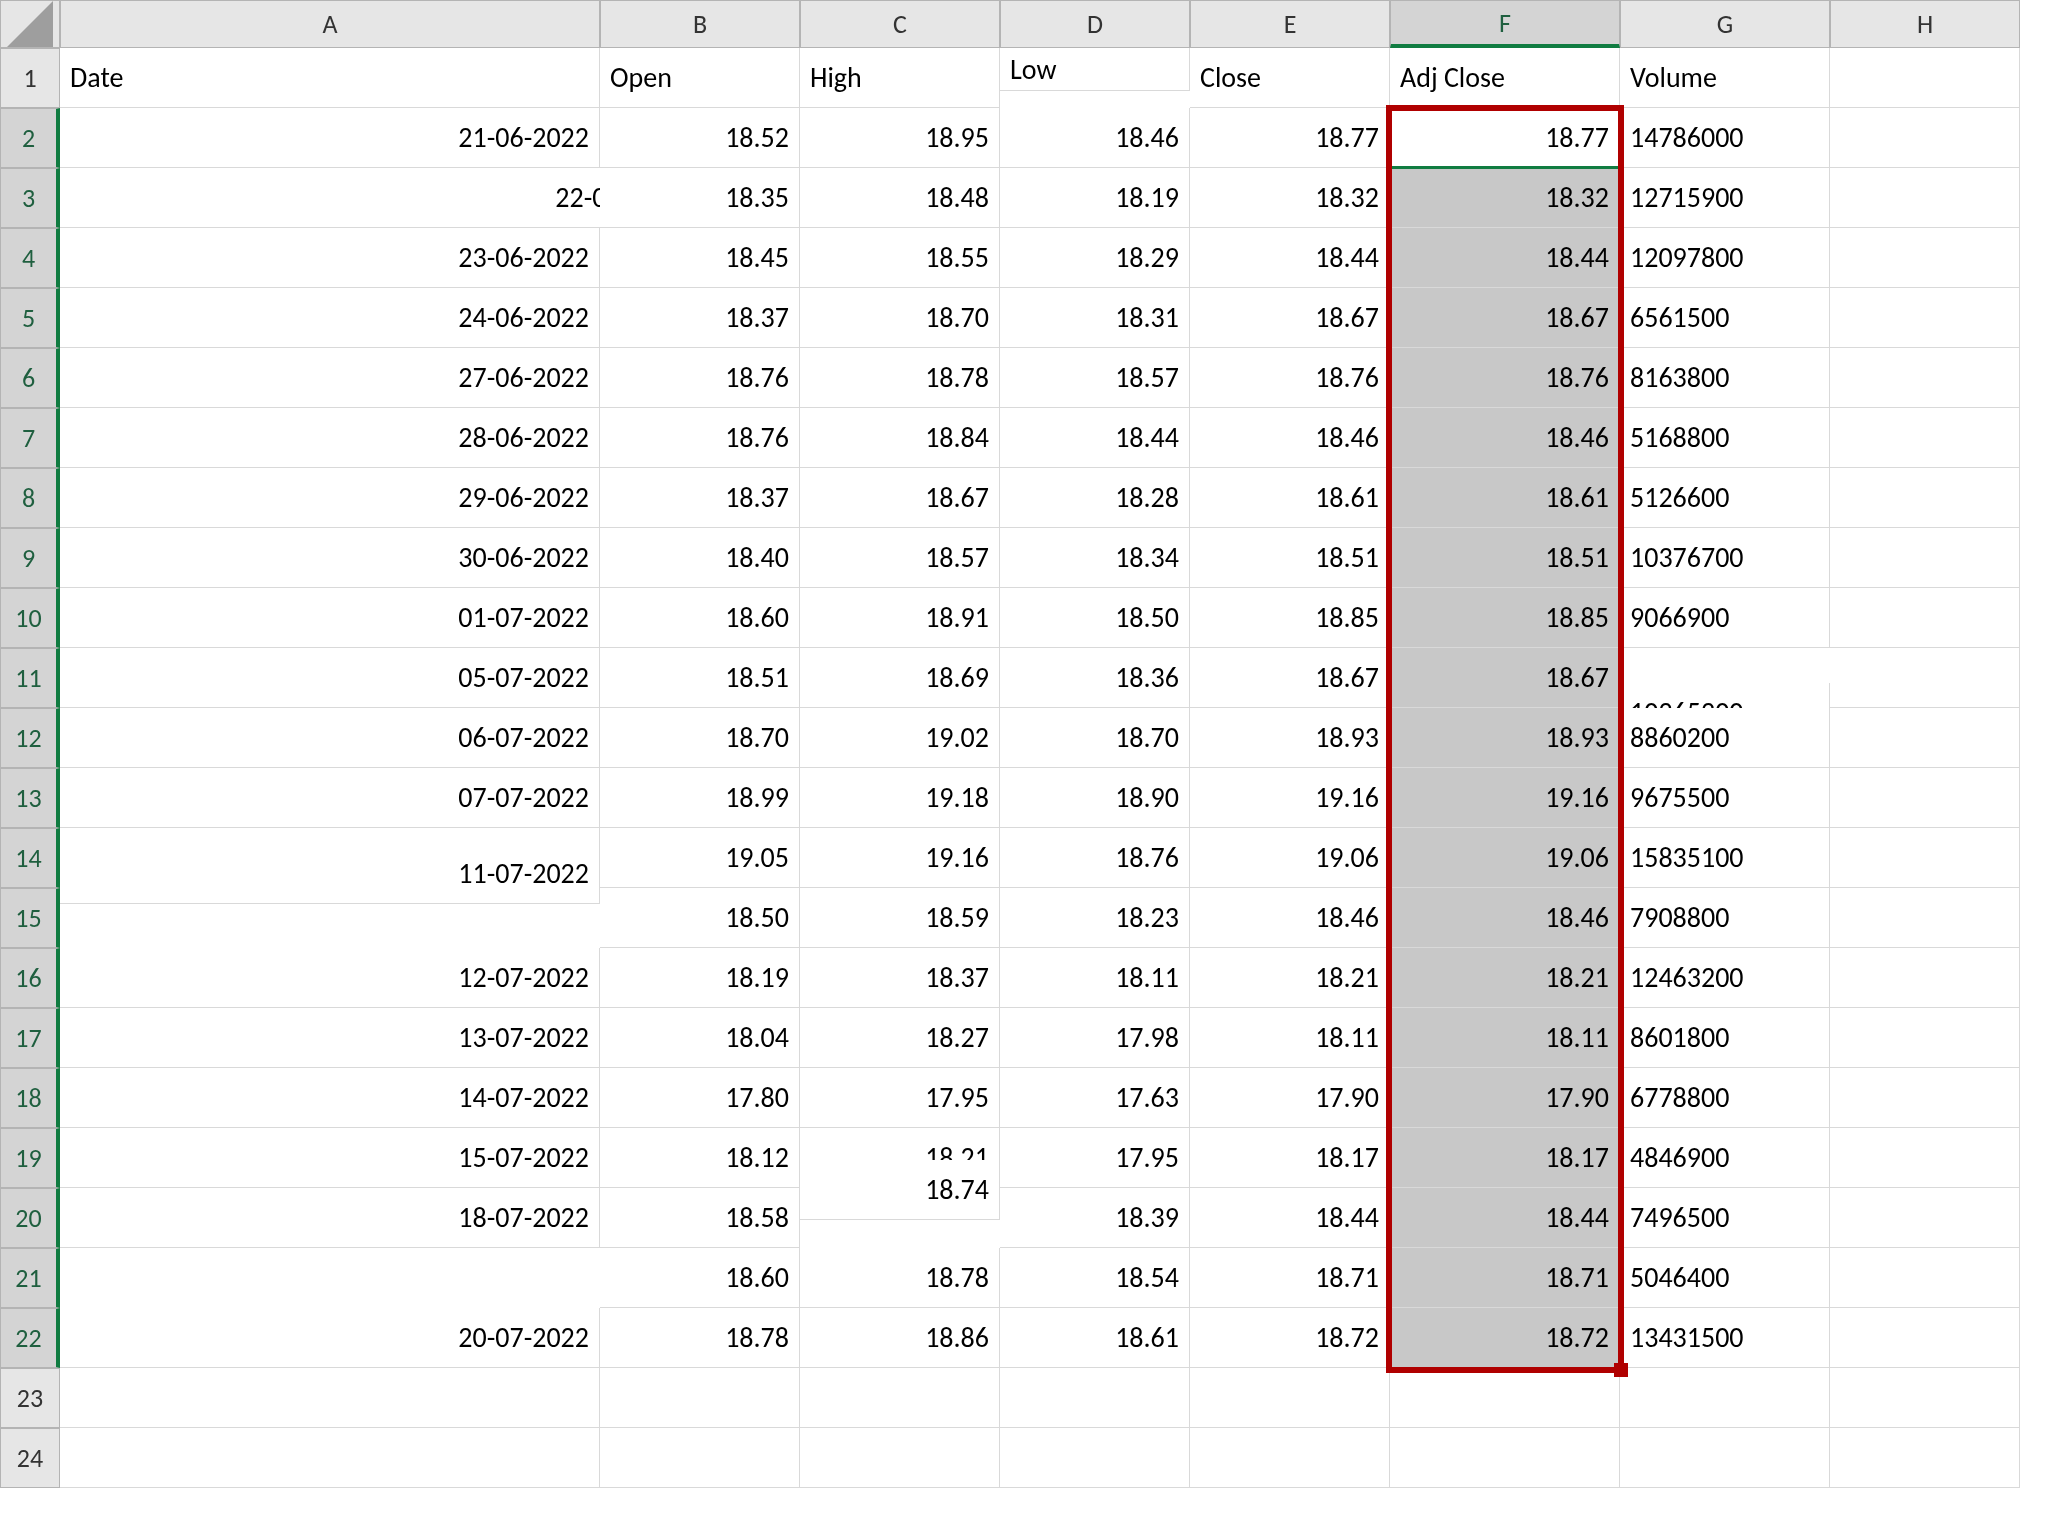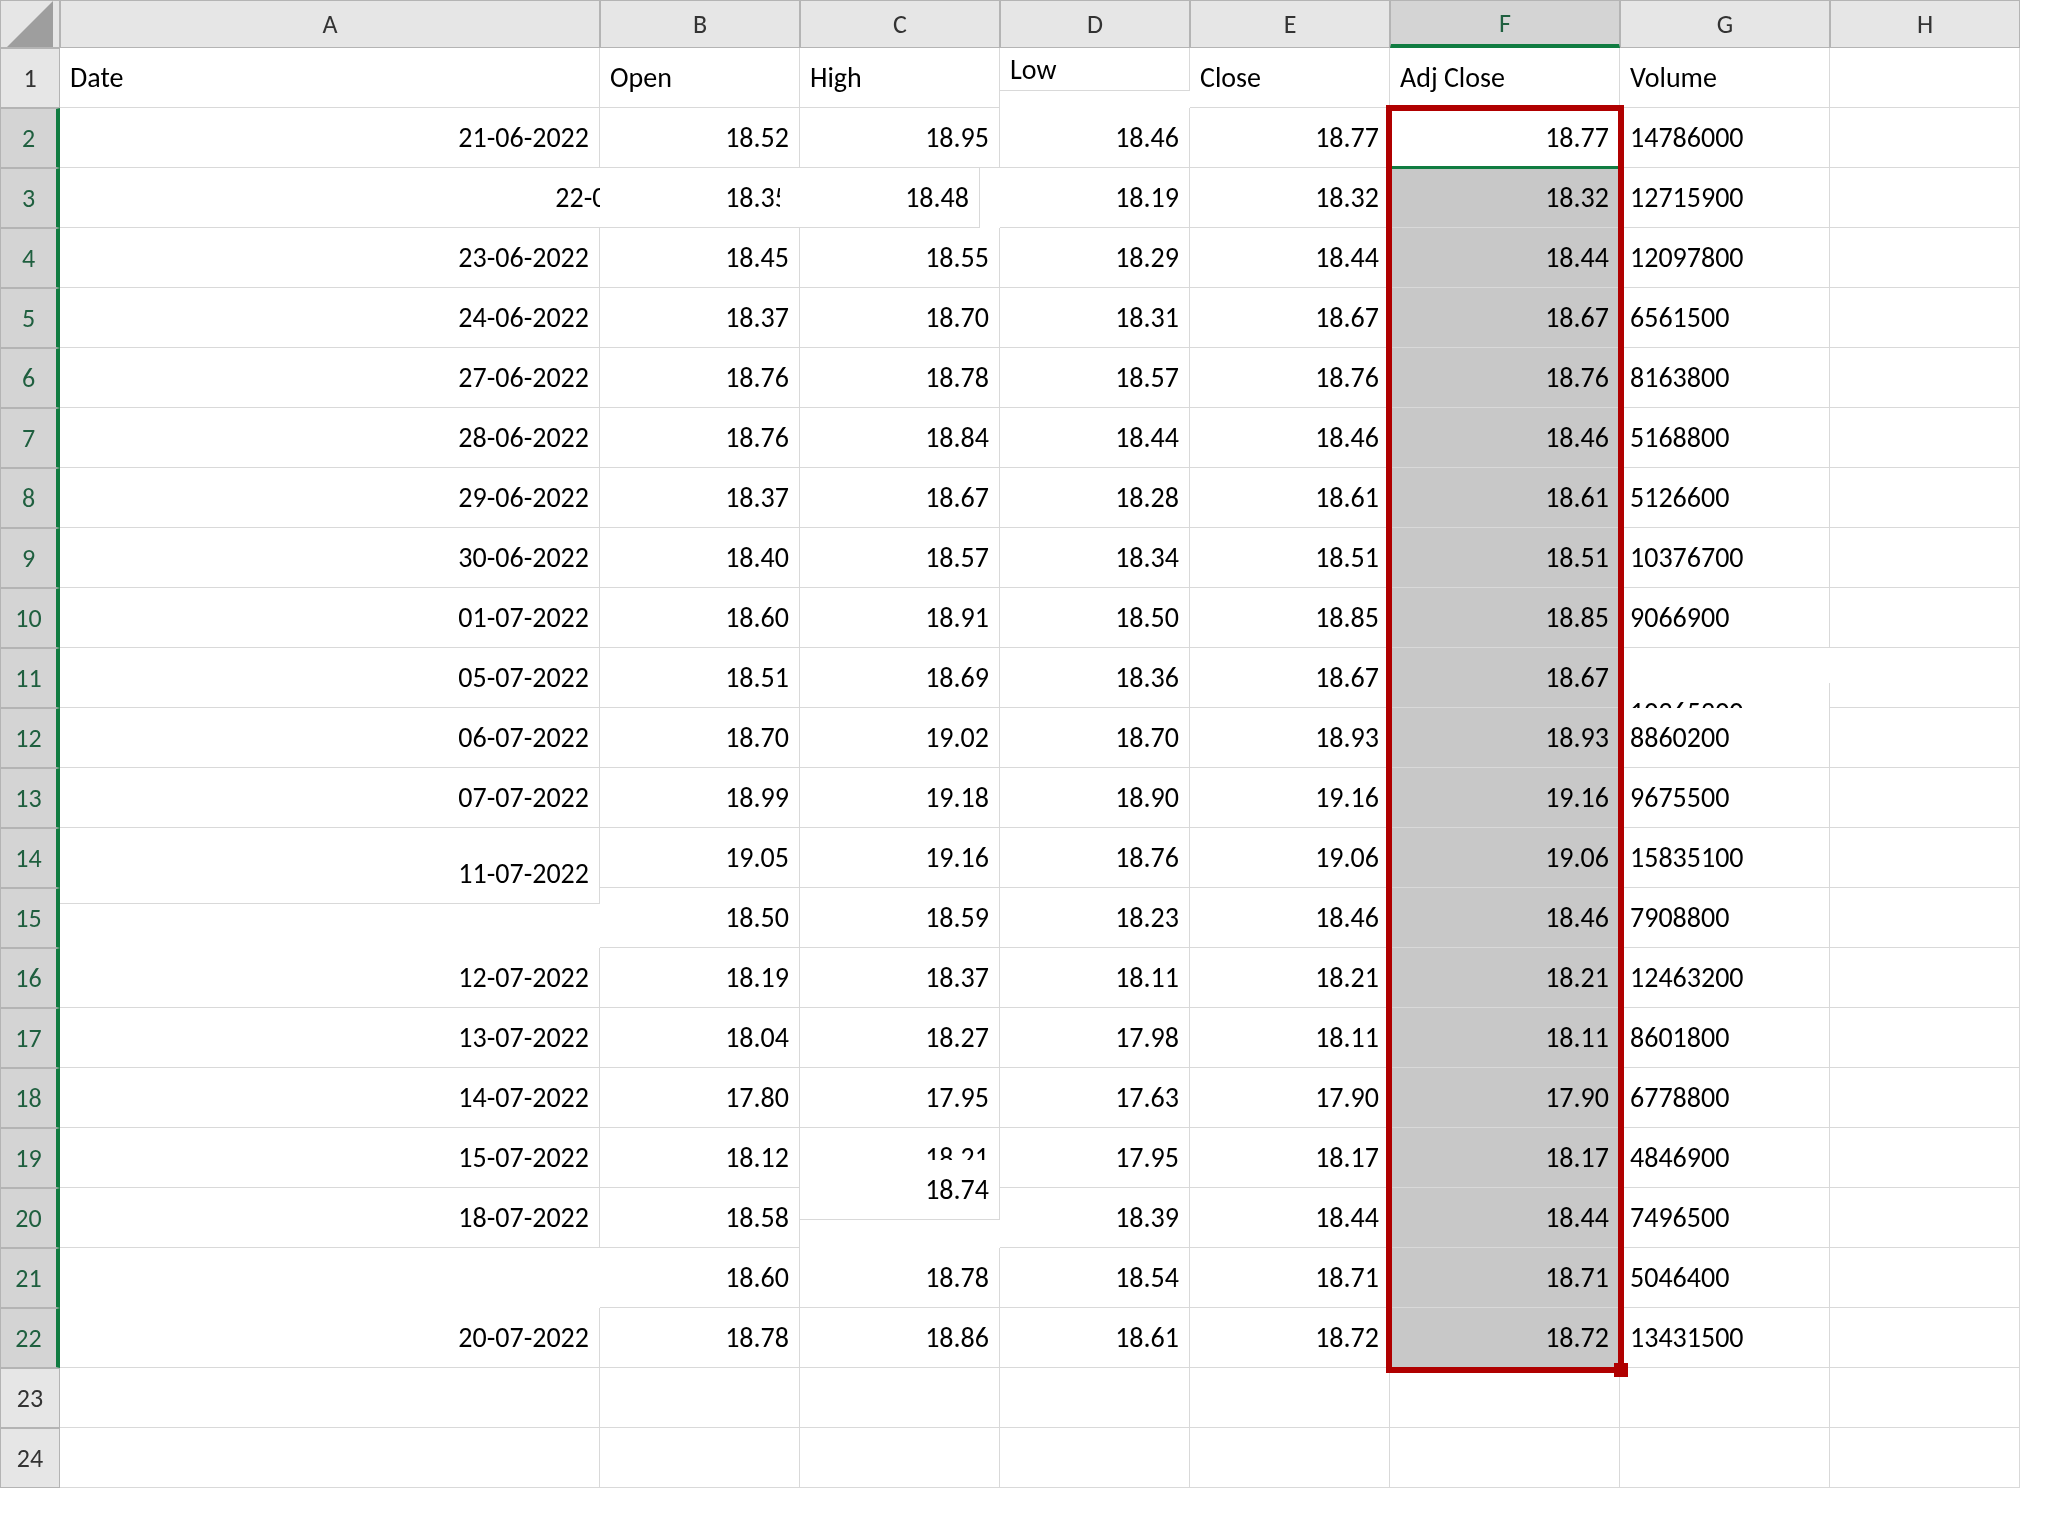--- a/index.html
+++ b/index.html
@@ -126,21 +126,21 @@
     <div class="cell right" style="left: 600px; top: 108px; width: 200px; height: 60px;">18.52</div>
     <div class="cell right" style="left: 800px; top: 108px; width: 200px; height: 60px;">18.95</div>
     <div class="cell right" style="left: 1000px; top: 108px; width: 190px; height: 60px;">18.46</div>
     <div class="cell right" style="left: 1190px; top: 108px; width: 200px; height: 60px;">18.77</div>
     <div class="cell right active-cell" style="left: 1390px; top: 108px; width: 230px; height: 60px;">18.77</div>
     <div class="cell left" style="left: 1620px; top: 108px; width: 210px; height: 60px;">14786000</div>
     <div class="cell left" style="left: 1830px; top: 108px; width: 190px; height: 60px;"></div>
     <div class="row-hdr active" style="left: 0px; top: 168px; width: 60px; height: 60px;">3</div>
     <div class="cell right" style="left: 60px; top: 168px; width: 637px; height: 60px;">22-06-2022</div>
     <div class="cell right" style="left: 600px; top: 168px; width: 200px; height: 60px;">18.35</div>
-    <div class="cell right" style="left: 780px; top: 168px; width: 200px; height: 60px;">18.48</div>
+    <div class="cell right" style="left: 800px; top: 168px; width: 200px; height: 60px;">18.48</div>
     <div class="cell right" style="left: 1000px; top: 168px; width: 190px; height: 60px;">18.19</div>
     <div class="cell right" style="left: 1190px; top: 168px; width: 200px; height: 60px;">18.32</div>
     <div class="cell right sel" style="left: 1390px; top: 168px; width: 230px; height: 60px;">18.32</div>
     <div class="cell left" style="left: 1620px; top: 168px; width: 210px; height: 60px;">12715900</div>
     <div class="cell left" style="left: 1830px; top: 168px; width: 190px; height: 60px;"></div>
     <div class="row-hdr active" style="left: 0px; top: 228px; width: 60px; height: 60px;">4</div>
     <div class="cell right" style="left: 60px; top: 228px; width: 540px; height: 60px;">23-06-2022</div>
     <div class="cell right" style="left: 600px; top: 228px; width: 200px; height: 60px;">18.45</div>
     <div class="cell right" style="left: 800px; top: 228px; width: 200px; height: 60px;">18.55</div>
     <div class="cell right" style="left: 1000px; top: 228px; width: 190px; height: 60px;">18.29</div>

